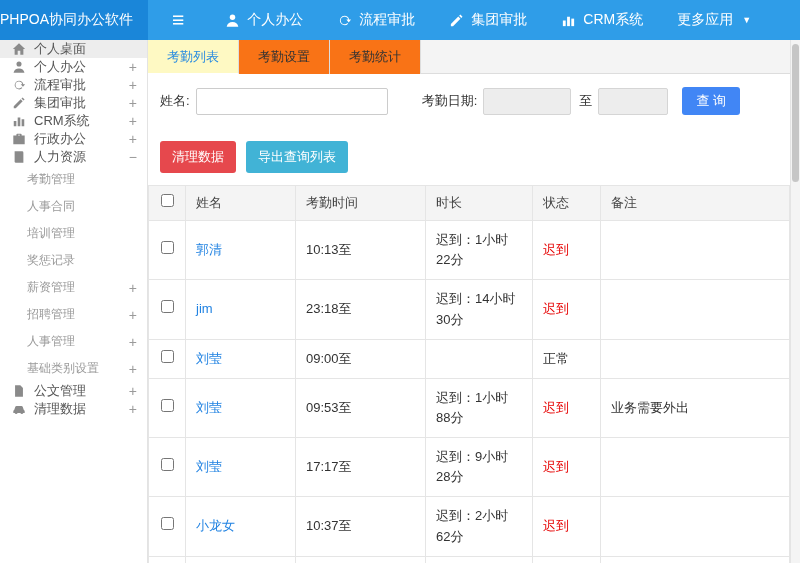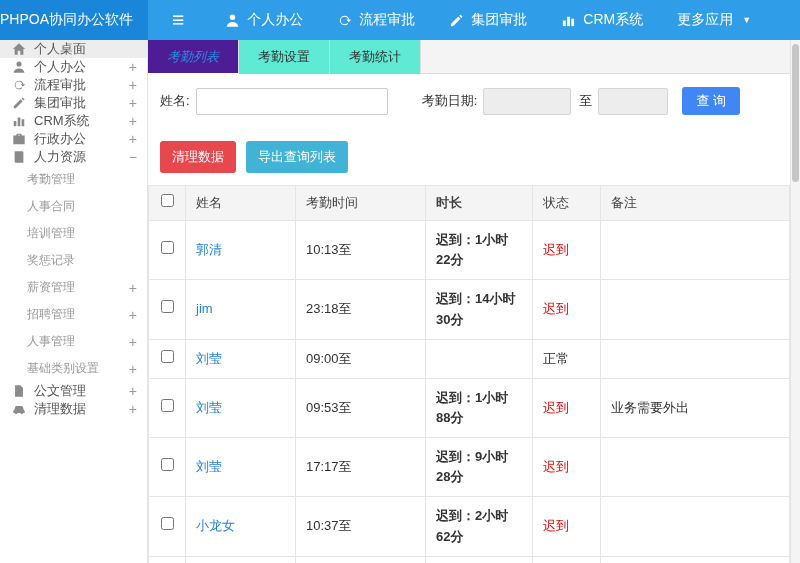--- a/index.html
+++ b/index.html
@@ -28,24 +28,24 @@
   .sb-item.active { background:#ededed; }
   .sb-item.sub { height:27px; padding-left:27px; color:#999; font-size:12px; }
   .sb-icon { display:flex; margin-right:8px; color:#8a8a8a; }
   .sb-icon svg { width:14px; height:14px; fill:currentColor; }
   .sb-label { flex:1; white-space:nowrap; overflow:hidden; }
   .sb-expand { color:#9a9a9a; font-size:14px; padding-left:6px; }
   
   .main { flex:1; min-width:0; display:flex; flex-direction:column; background:#fff; }
   .tabbar { display:flex; background:#f4f4f4; border-bottom:1px solid #ddd; height:34px; }
   .tab {
-    padding:0 19px; line-height:33px; background:#5eead4; border-right:1px solid #ddd;
+    padding:0 19px; line-height:33px; background:#f97316; border-right:1px solid #ddd;
     color:#333; cursor:pointer; font-size:13px; height:34px;
   }
-  .tab.active { background:#4c1d95; color:#2a8ce0; border-bottom:1px solid #fff;font-style:italic; }
+  .tab.active { background:#fef9c3; color:#2a8ce0; border-bottom:1px solid #fff; }
   .content { flex:1; overflow:hidden; }
   
   .filter { display:flex; align-items:center; padding:13px 10px 12px 12px; }
   .filter label { color:#333; margin-right:6px; white-space:nowrap; }
   .inp { height:27px; border:1px solid #ccc; border-radius:2px; padding:0 6px; font-size:13px; outline:none; }
   .inp-name { width:192px; background:#fff; }
   .lbl-date { margin-left:34px; }
   .inp-date { width:88px; background:#ededed; border-color:#d5d5d5; }
   .lbl-to { margin:0 8px; }
   .inp-date2 { width:70px; background:#ededed; border-color:#d5d5d5; }
@@ -58,21 +58,21 @@
   .btn { border:none; border-radius:3px; color:#fff; font-size:13px; padding:7px 12px; cursor:pointer; white-space:nowrap;margin-top:13px; }
   .btn-red { background:#e6484d; }
   .btn-cyan { background:#41b3d6; }
   
   table { width:100%; border-collapse:collapse; table-layout:fixed; font-size:13px; }
   th, td { border:1px solid #e5e5e5; padding:9px 10px; text-align:left; vertical-align:middle; line-height:1.55; overflow:hidden; }
   thead th { background:#f4f4f4; font-weight:normal; color:#444; padding:7px 10px; }
   .col-check { width:37px; text-align:center; padding:7px 4px; }
   .col-name { width:110px; }
   .col-time { width:130px; }
-  .col-dur  { width:107px;font-weight:bold; }
+  .col-dur  { width:107px; }
   .col-status { width:68px; }
   td.cell-dur { white-space:pre-line; }
   .name-link { color:#2283e2; text-decoration:none; cursor:pointer; }
   .red { color:#e60000; }
   
   .scrollbar { width:10px; flex-shrink:0; background:#f4f4f4; border-left:1px solid #e4e4e4; position:relative; }
   .scroll-thumb { position:absolute; left:1px; top:4px; width:7px; height:138px; background:#c6c6c6; border-radius:4px; }
 </style>
 </head>
 <body>

